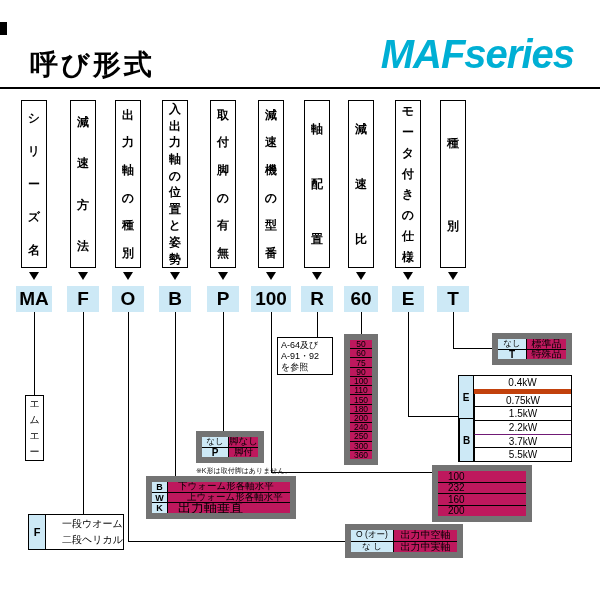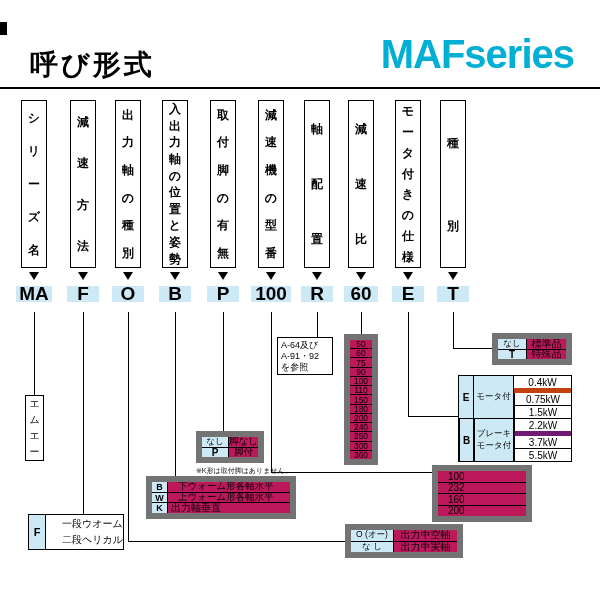--- a/index.html
+++ b/index.html
@@ -5,30 +5,30 @@
   * { margin:0; padding:0; box-sizing:border-box; }
   html,body { background:#ffffff; }
   #canvas {
     position:relative; width:600px; height:600px; background:#fff;
     font-family:"Liberation Sans","DejaVu Sans",sans-serif; color:#000; overflow:hidden;
   }
   .abs { position:absolute; }
   
   .edge-mark { position:absolute; left:0; top:22px; width:7px; height:13px; background:#000; }
   .page-title { position:absolute; left:30px; top:46px; font-size:28px; font-weight:bold; letter-spacing:3px; }
-  .series-logo { position:absolute; right:26px; top:32px; font-size:40px; font-weight:bold; 
+  .series-logo { position:absolute; right:26px; top:32px; font-size:40px; font-weight:bold; font-style:italic;
                  color:var(--accent_cyan,#00AFD4); letter-spacing:-1px; }
   .header-rule { position:absolute; left:0; top:87px; width:600px; height:2px; background:#000; }
   
   .vlabel { position:absolute; top:100px; width:26px; height:168px; border:1px solid #000; background:#fff; }
   .v-spread { width:100%; height:100%; display:flex; flex-direction:column; justify-content:space-around;
               align-items:center; font-size:12px; font-weight:bold; line-height:1; }
   .arrow { position:absolute; top:272px; width:0; height:0; border-left:5px solid transparent;
            border-right:5px solid transparent; border-top:8px solid #000; }
-  .code { position:absolute; top:286px; height:16px; background:var(--code_bg,#CDE9F6); display:flex;
+  .code { position:absolute; top:286px; height:26px; background:var(--code_bg,#CDE9F6); display:flex;
           align-items:center; justify-content:center; font-weight:bold; font-size:19px; }
   
   .vline { position:absolute; width:1px; background:#000; }
   .hline { position:absolute; height:1px; background:#000; }
   
   .tbl { position:absolute; border:6px solid #737373; background:#be185d; display:flex; flex-direction:column; }
   .row { display:flex; flex:1; min-height:0; }
   .row + .row { border-top:1px solid #000; }
   .cell { display:flex; align-items:center; justify-content:center; overflow:hidden; }
   .cell + .cell { border-left:1px solid #000; }
@@ -211,25 +211,25 @@
     </div>
   </div>
 
   <div class="tbl" style="left:146px;top:476px;width:150px;height:43px">
     <div class="row">
       <div class="cell cyan" style="width:15px;font-weight:bold;font-size:9px">B</div>
       <div class="cell left" style="flex:1;font-size:9.5px;padding-left:10px">下ウォーム形各軸水平</div>
     </div>
     <div class="row">
       <div class="cell cyan" style="width:15px;font-weight:bold;font-size:9px">W</div>
-      <div class="cell left" style="flex:1;font-size:9.5px;padding-left:10px">上ウォーム形各軸水平</div>
+      <div class="cell left" style="flex:1;font-size:9.5px;padding-left:19px">上ウォーム形各軸水平</div>
     </div>
     <div class="row">
       <div class="cell cyan" style="width:15px;font-weight:bold;font-size:9px">K</div>
-      <div class="cell left" style="flex:1;font-size:10px;padding-left:3px">出力軸垂直</div>
+      <div class="cell left" style="flex:1;font-size:13px;padding-left:10px">出力軸垂直</div>
     </div>
   </div>
 
   <div class="tbl" style="left:196px;top:431px;width:68px;height:32px">
     <div class="row">
       <div class="cell cyan" style="width:26px;font-size:8.5px">なし</div>
       <div class="cell" style="flex:1;font-size:9.5px">脚なし</div>
     </div>
     <div class="row">
       <div class="cell cyan" style="width:26px;font-weight:bold;font-size:10px">P</div>
@@ -265,29 +265,25 @@
     <div class="list-row">250</div>
     <div class="list-row">300</div>
     <div class="list-row">360</div>
   </div>
 
   <div class="abs" style="left:458px;top:375px;width:114px;height:87px;border:1px solid #000;display:flex;background:#fff">
     <div style="width:14px;display:flex;flex-direction:column">
       <div class="cell cyan" style="flex:1;border-bottom:1px solid #000;font-weight:bold;font-size:10px">E</div>
       <div class="cell cyan" style="flex:1;font-weight:bold;font-size:10px">B</div>
     </div>
-    <div style="width:40px;display:flex;flex-direction:column;border-left:1px solid #000">
-      <div class="cell cyan" style="flex:1;border-bottom:1px solid #000;font-size:8.5px;text-align:center;line-break:anywhere">モータ付</div>
-      <div class="cell cyan" style="flex:1;font-size:8.5px;text-align:center;line-break:anywhere;padding:0 1px">ブレーキモータ付</div>
-    </div>
     <div style="flex:1;display:flex;flex-direction:column;border-left:1px solid #000">
       <div class="cell" style="flex:1;border-bottom:5px solid #c2410c;font-size:10px">0.4kW</div>
       <div class="cell" style="flex:1;border-bottom:1px solid #000;font-size:10px">0.75kW</div>
       <div class="cell" style="flex:1;border-bottom:1px solid #000;font-size:10px">1.5kW</div>
-      <div class="cell" style="flex:1;border-bottom:5px solid #701a75;font-size:10px">2.2kW</div>
+      <div class="cell" style="flex:1;border-bottom:1px solid #701a75;font-size:10px">2.2kW</div>
       <div class="cell" style="flex:1;border-bottom:1px solid #000;font-size:10px">3.7kW</div>
       <div class="cell" style="flex:1;font-size:10px">5.5kW</div>
     </div>
   </div>
 
   <div class="tbl" style="left:492px;top:333px;width:80px;height:32px">
     <div class="row">
       <div class="cell cyan" style="width:28px;font-size:8.5px">なし</div>
       <div class="cell" style="flex:1;font-size:10px">標準品</div>
     </div>

